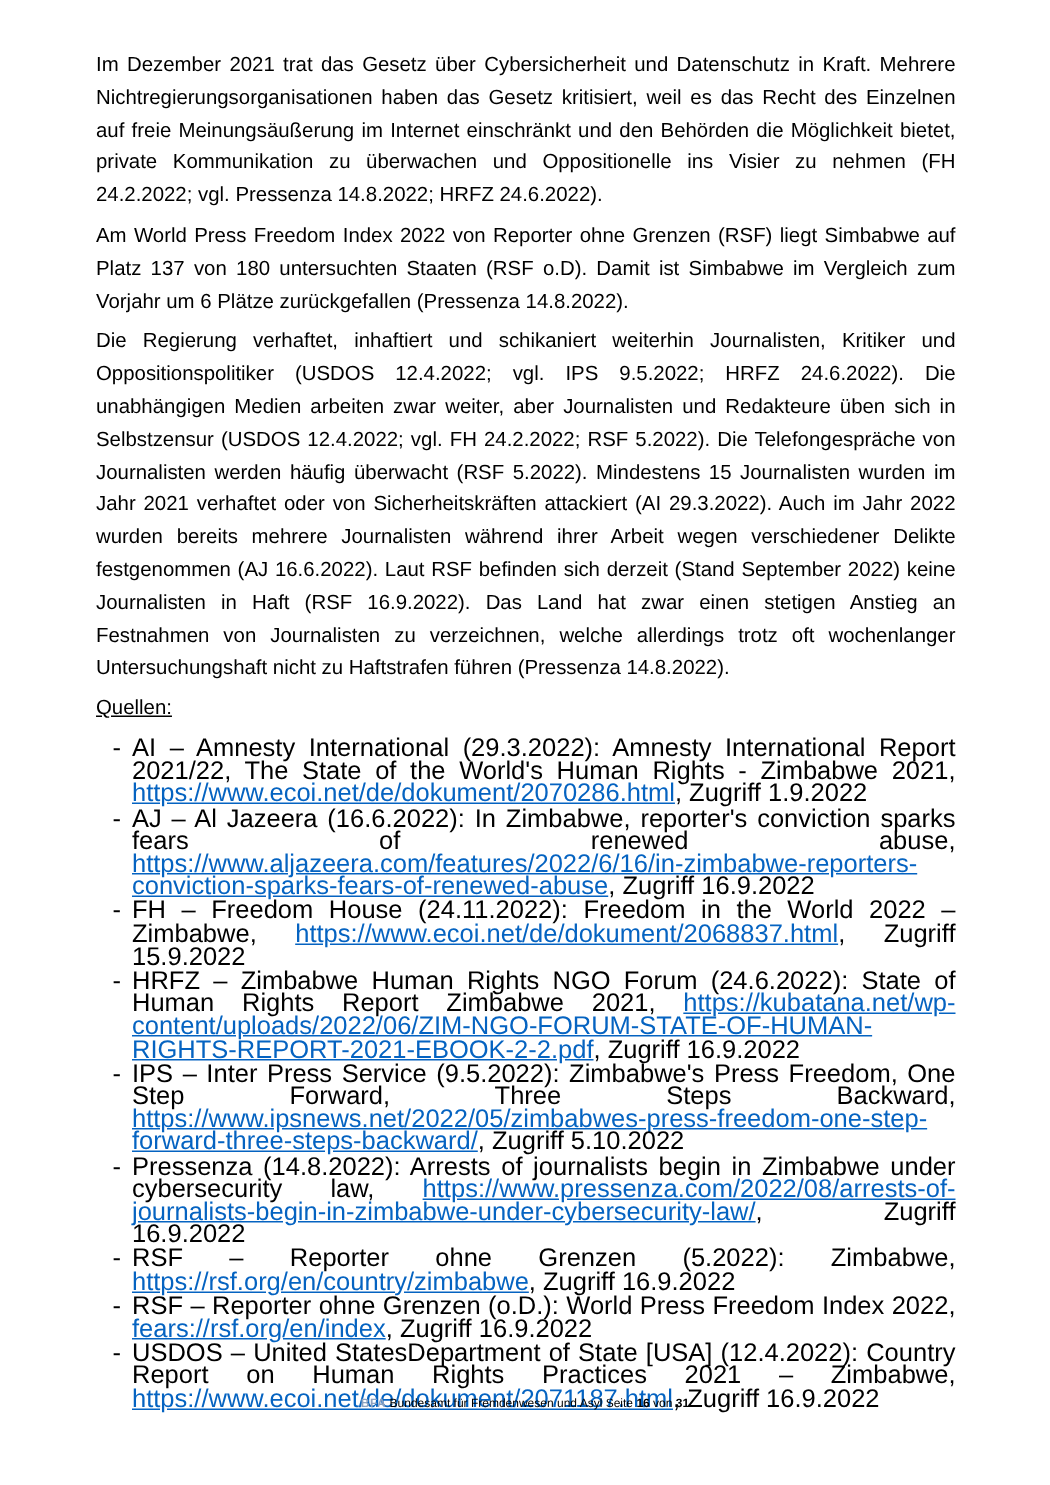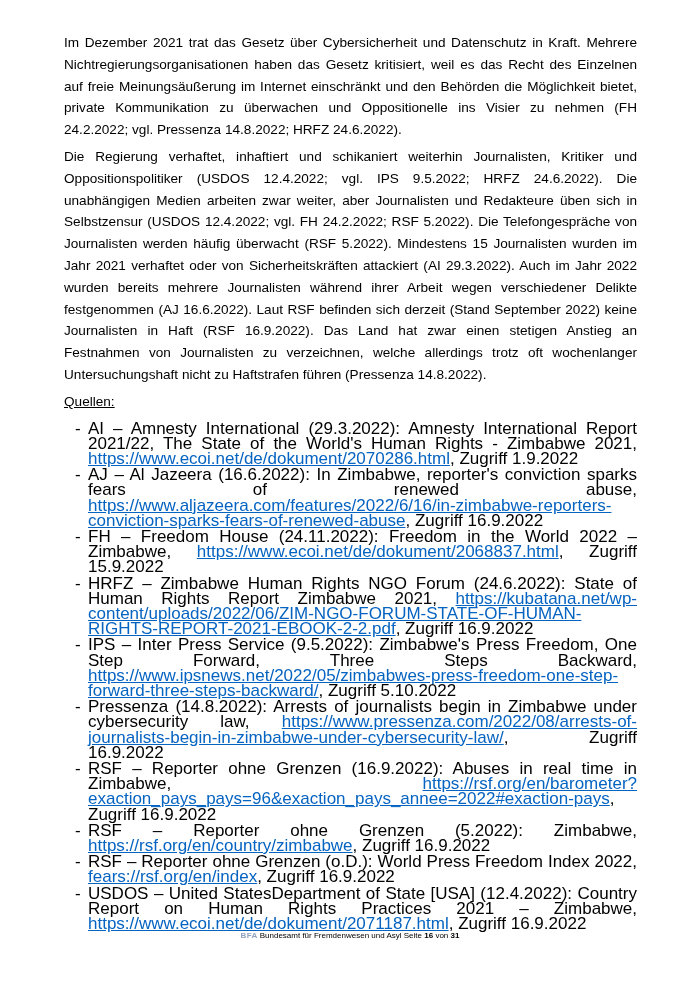--- a/index.html
+++ b/index.html
@@ -73,30 +73,30 @@
     letter-spacing: 0.3px;
   }
   .footer b { font-weight: bold; }
 </style>
 </head>
 <body>
 
 <div class="page">
   <div class="content">
     <p class="para">Im Dezember 2021 trat das Gesetz über Cybersicherheit und Datenschutz in Kraft. Mehrere Nichtregierungsorganisationen haben das Gesetz kritisiert, weil es das Recht des Einzelnen auf freie Meinungsäußerung im Internet einschränkt und den Behörden die Möglichkeit bietet, private Kommunikation zu überwachen und Oppositionelle ins Visier zu nehmen (FH 24.2.2022; vgl. Pressenza 14.8.2022; HRFZ 24.6.2022).</p>
+    <p class="para">Am World Press Freedom Index 2022 von Reporter ohne Grenzen (RSF) liegt Simbabwe auf Platz 137 von 180 untersuchten Staaten (RSF o.D). Damit ist Simbabwe im Vergleich zum Vorjahr um 6 Plätze zurückgefallen (Pressenza 14.8.2022).</p>
     <p class="para">Die Regierung verhaftet, inhaftiert und schikaniert weiterhin Journalisten, Kritiker und Oppositionspolitiker (USDOS 12.4.2022; vgl. IPS 9.5.2022; HRFZ 24.6.2022). Die unabhängigen Medien arbeiten zwar weiter, aber Journalisten und Redakteure üben sich in Selbstzensur (USDOS 12.4.2022; vgl. FH 24.2.2022; RSF 5.2022). Die Telefongespräche von Journalisten werden häufig überwacht (RSF 5.2022). Mindestens 15 Journalisten wurden im Jahr 2021 verhaftet oder von Sicherheitskräften attackiert (AI 29.3.2022). Auch im Jahr 2022 wurden bereits mehrere Journalisten während ihrer Arbeit wegen verschiedener Delikte festgenommen (AJ 16.6.2022). Laut RSF befinden sich derzeit (Stand September 2022) keine Journalisten in Haft (RSF 16.9.2022). Das Land hat zwar einen stetigen Anstieg an Festnahmen von Journalisten zu verzeichnen, welche allerdings trotz oft wochenlanger Untersuchungshaft nicht zu Haftstrafen führen (Pressenza 14.8.2022).</p>
     <p class="sources-heading"><span>Quellen:</span></p>
     <ul class="sources" id="sources-list">
         <li><span>AI – Amnesty International (29.3.2022): Amnesty International Report 2021/22, The State of the World's Human Rights - Zimbabwe 2021, </span><a class="link" href="#">https://www.ecoi.net/de/dokument/2070286.html</a><span>, Zugriff 1.9.2022</span></li>
         <li><span>AJ – Al Jazeera (16.6.2022): In Zimbabwe, reporter's conviction sparks fears of renewed abuse, </span><a class="link" href="#">https://www.aljazeera.com/features/2022/6/16/in-zimbabwe-reporters-conviction-sparks-fears-of-renewed-abuse</a><span>, Zugriff 16.9.2022</span></li>
         <li><span>FH – Freedom House (24.11.2022): Freedom in the World 2022 – Zimbabwe, </span><a class="link" href="#">https://www.ecoi.net/de/dokument/2068837.html</a><span>, Zugriff 15.9.2022</span></li>
         <li><span>HRFZ – Zimbabwe Human Rights NGO Forum (24.6.2022): State of Human Rights Report Zimbabwe 2021, </span><a class="link" href="#">https://kubatana.net/wp-content/uploads/2022/06/ZIM-NGO-FORUM-STATE-OF-HUMAN-RIGHTS-REPORT-2021-EBOOK-2-2.pdf</a><span>, Zugriff 16.9.2022</span></li>
         <li><span>IPS – Inter Press Service (9.5.2022): Zimbabwe's Press Freedom, One Step Forward, Three Steps Backward, </span><a class="link" href="#">https://www.ipsnews.net/2022/05/zimbabwes-press-freedom-one-step-forward-three-steps-backward/</a><span>, Zugriff 5.10.2022</span></li>
         <li><span>Pressenza (14.8.2022): Arrests of journalists begin in Zimbabwe under cybersecurity law, </span><a class="link" href="#">https://www.pressenza.com/2022/08/arrests-of-journalists-begin-in-zimbabwe-under-cybersecurity-law/</a><span>, Zugriff 16.9.2022</span></li>
-        <li><span>RSF – Reporter ohne Grenzen (16.9.2022): Abuses in real time in Zimbabwe, </span><a class="link" href="#">https://rsf.org/en/barometer?exaction_pays_pays=96&amp;exaction_pays_annee=2022#exaction-pays</a><span>, Zugriff 16.9.2022</span></li>
         <li><span>RSF – Reporter ohne Grenzen (5.2022): Zimbabwe, </span><a class="link" href="#">https://rsf.org/en/country/zimbabwe</a><span>, Zugriff 16.9.2022</span></li>
         <li><span>RSF – Reporter ohne Grenzen (o.D.): World Press Freedom Index 2022, </span><a class="link" href="#">fears://rsf.org/en/index</a><span>, Zugriff 16.9.2022</span></li>
         <li><span>USDOS – United StatesDepartment of State [USA] (12.4.2022): Country Report on Human Rights Practices 2021 – Zimbabwe, </span><a class="link" href="#">https://www.ecoi.net/de/dokument/2071187.html</a><span>, Zugriff 16.9.2022</span></li>
       </ul>
   </div>
   <div class="footer">
     <span class="brand">BFA</span>
     <span>Bundesamt für Fremdenwesen und Asyl Seite</span>
     <b>16</b>
     <span>von</span>

